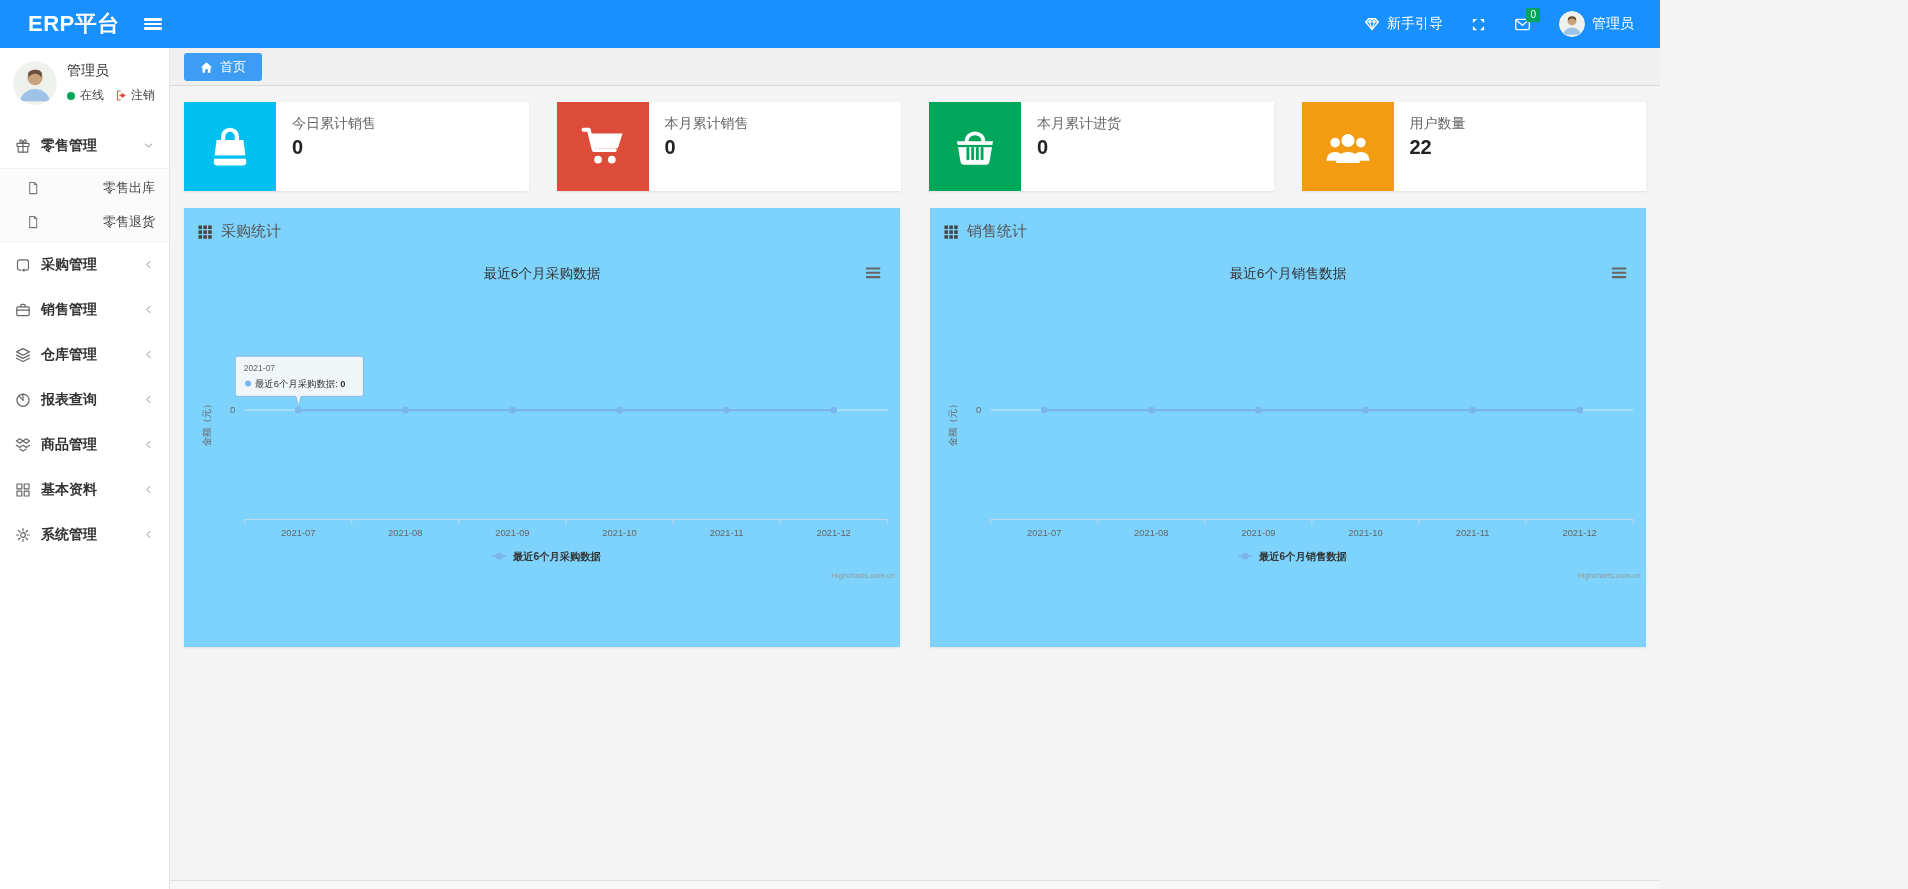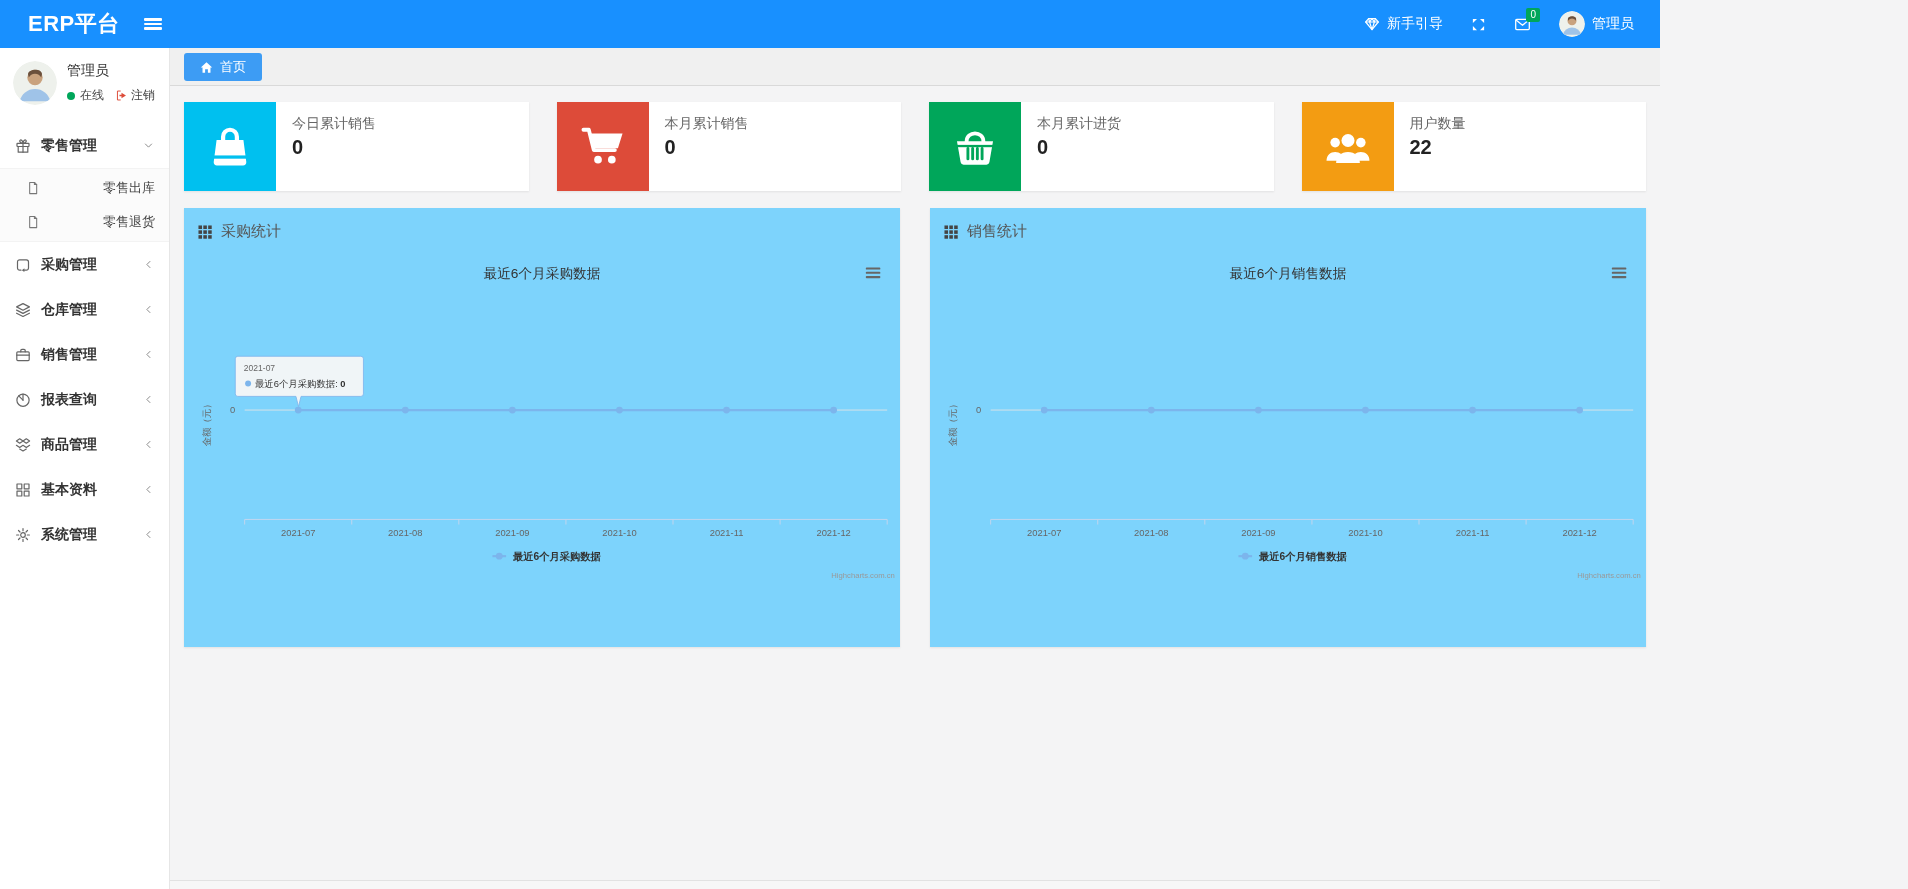--- a/index.html
+++ b/index.html
@@ -191,41 +191,41 @@
           <span class="mi-label">采购管理</span>
           <span class="mi-chev">
             <svg width="13" height="13" viewBox="0 0 16 16" fill="none" stroke="currentColor" stroke-width="1.2" stroke-linecap="round" stroke-linejoin="round">
               <path d="M9.8 4.2L6 8l3.8 3.8"></path>
             </svg>
           </span>
         </div>
         <div class="menu-item">
           <span class="mi-icon">
             <svg width="16" height="16" viewBox="0 0 16 16" fill="none" stroke="currentColor" stroke-width="1.2" stroke-linecap="round" stroke-linejoin="round">
+              <rect x="1.8" y="4.8" width="12.4" height="8.8" rx="1"></rect>
+              <path d="M5.8 4.8V3.6a1.2 1.2 0 011.2-1.2h2a1.2 1.2 0 011.2 1.2v1.2"></path>
+              <path d="M1.8 8.2h12.4"></path>
+            </svg>
+          </span>
+          <span class="mi-label">销售管理</span>
+          <span class="mi-chev">
+            <svg width="13" height="13" viewBox="0 0 16 16" fill="none" stroke="currentColor" stroke-width="1.2" stroke-linecap="round" stroke-linejoin="round">
+              <path d="M9.8 4.2L6 8l3.8 3.8"></path>
+            </svg>
+          </span>
+        </div>
+        <div class="menu-item">
+          <span class="mi-icon">
+            <svg width="16" height="16" viewBox="0 0 16 16" fill="none" stroke="currentColor" stroke-width="1.2" stroke-linecap="round" stroke-linejoin="round">
               <path d="M8 1.6l6.4 3.3L8 8.2 1.6 4.9z"></path>
               <path d="M1.6 8.1L8 11.4l6.4-3.3"></path>
               <path d="M1.6 11.2L8 14.5l6.4-3.3"></path>
             </svg>
           </span>
           <span class="mi-label">仓库管理</span>
-          <span class="mi-chev">
-            <svg width="13" height="13" viewBox="0 0 16 16" fill="none" stroke="currentColor" stroke-width="1.2" stroke-linecap="round" stroke-linejoin="round">
-              <path d="M9.8 4.2L6 8l3.8 3.8"></path>
-            </svg>
-          </span>
-        </div>
-        <div class="menu-item">
-          <span class="mi-icon">
-            <svg width="16" height="16" viewBox="0 0 16 16" fill="none" stroke="currentColor" stroke-width="1.2" stroke-linecap="round" stroke-linejoin="round">
-              <rect x="1.8" y="4.8" width="12.4" height="8.8" rx="1"></rect>
-              <path d="M5.8 4.8V3.6a1.2 1.2 0 011.2-1.2h2a1.2 1.2 0 011.2 1.2v1.2"></path>
-              <path d="M1.8 8.2h12.4"></path>
-            </svg>
-          </span>
-          <span class="mi-label">销售管理</span>
           <span class="mi-chev">
             <svg width="13" height="13" viewBox="0 0 16 16" fill="none" stroke="currentColor" stroke-width="1.2" stroke-linecap="round" stroke-linejoin="round">
               <path d="M9.8 4.2L6 8l3.8 3.8"></path>
             </svg>
           </span>
         </div>
         <div class="menu-item">
           <span class="mi-icon">
             <svg width="16" height="16" viewBox="0 0 16 16" fill="none" stroke="currentColor" stroke-width="1.2" stroke-linecap="round" stroke-linejoin="round">
               <circle cx="8" cy="8.2" r="6.1"></circle>

